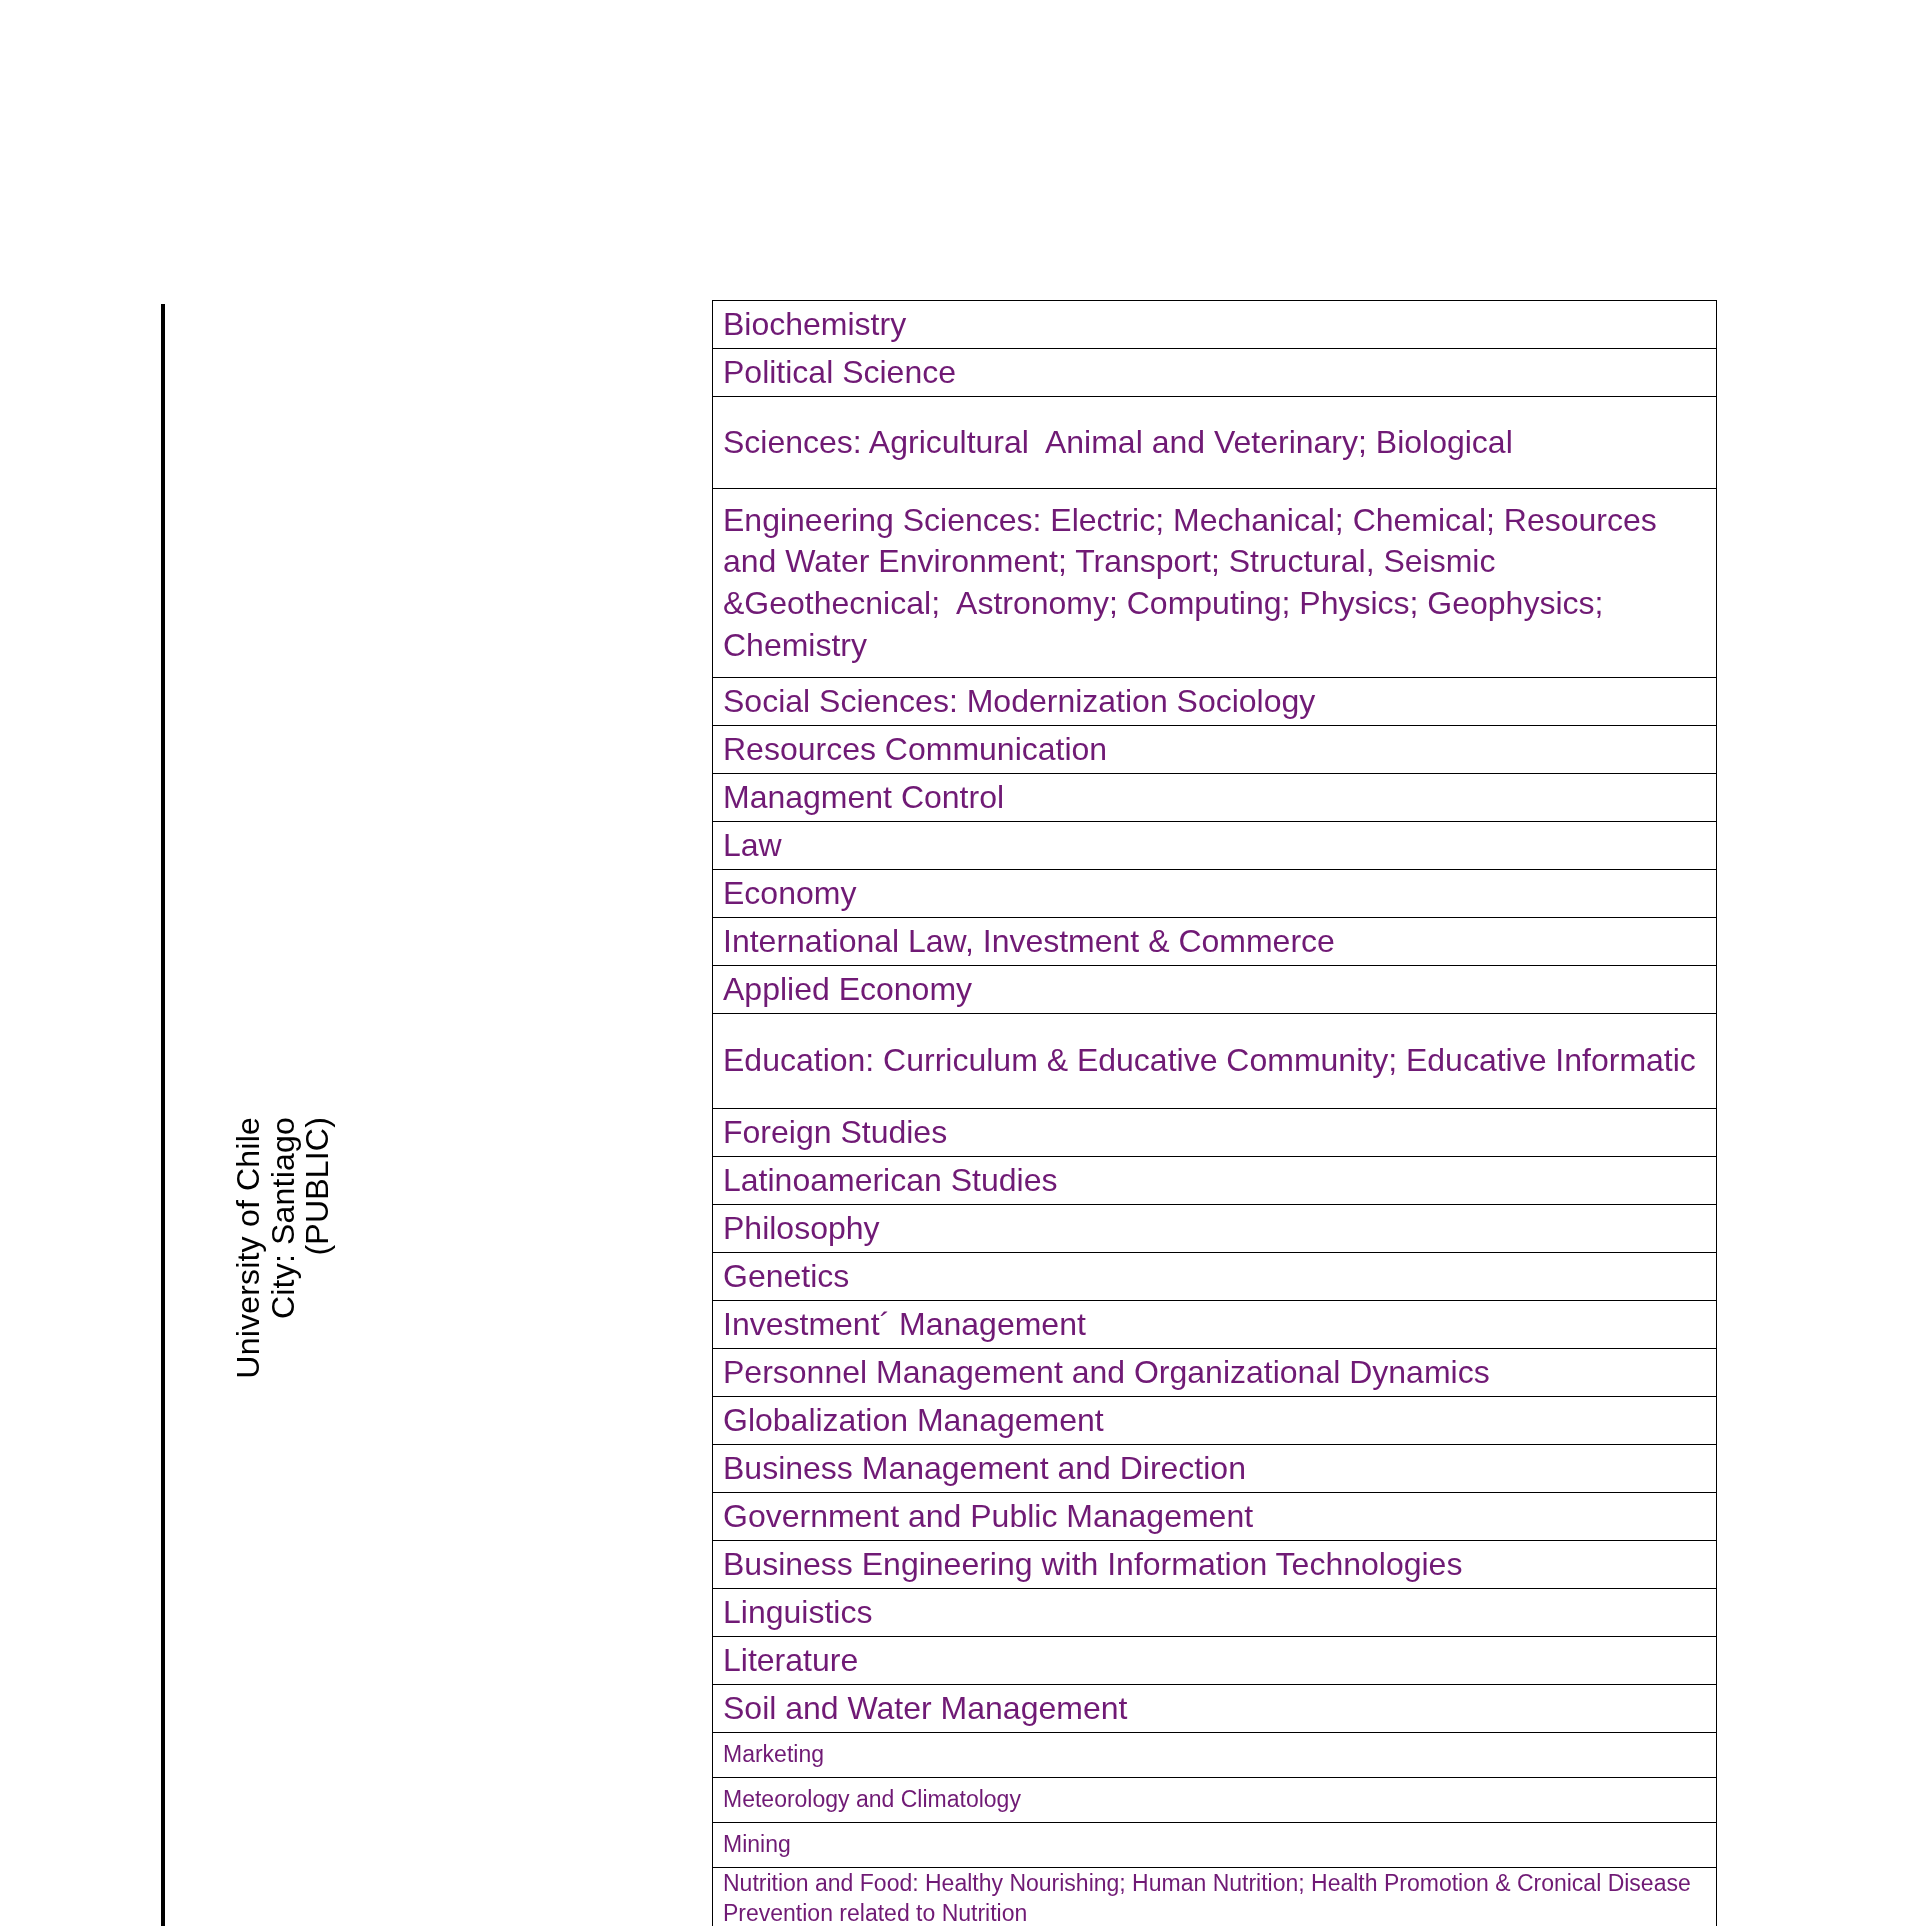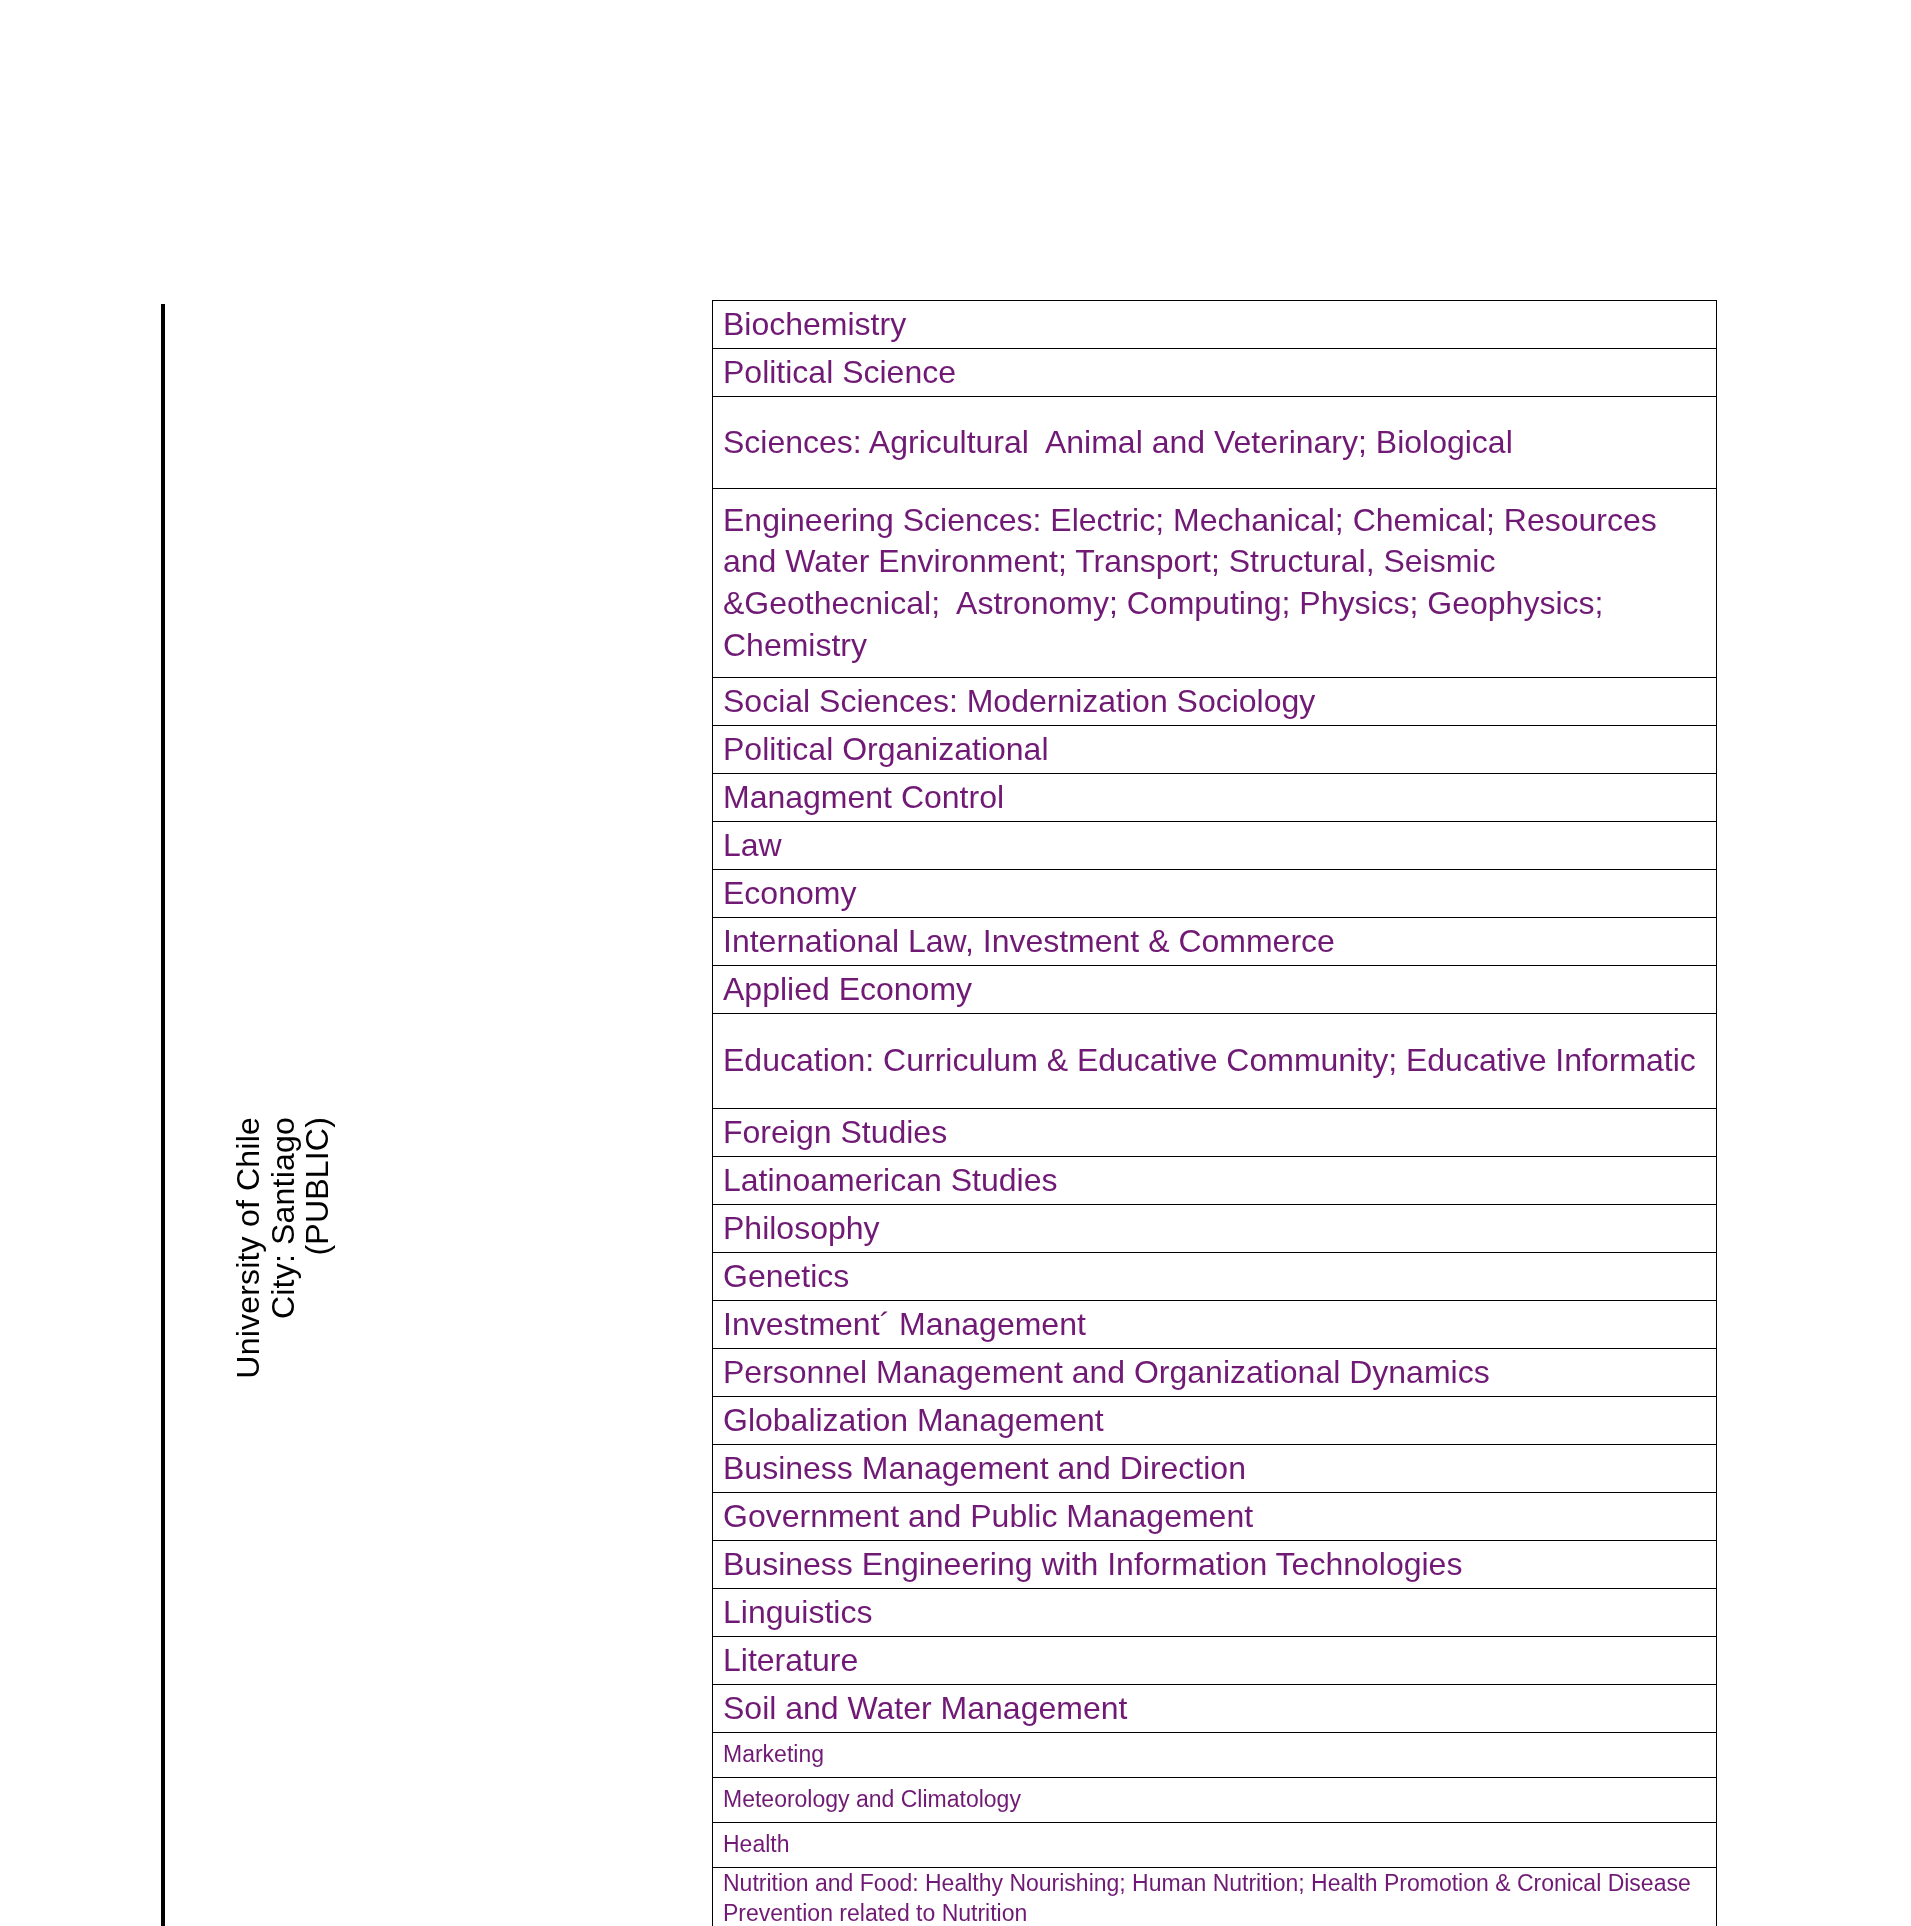--- a/index.html
+++ b/index.html
@@ -118,21 +118,21 @@
             <span class="cell-text">Engineering Sciences: Electric; Mechanical; Chemical; Resources and Water Environment; Transport; Structural, Seismic &amp;Geothecnical;  Astronomy; Computing; Physics; Geophysics; Chemistry</span>
           </td>
         </tr>
         <tr class="r-one-big">
           <td class="big">
             <span class="cell-text">Social Sciences: Modernization Sociology</span>
           </td>
         </tr>
         <tr class="r-one-big">
           <td class="big">
-            <span class="cell-text">Political Organizational</span>
+            <span class="cell-text">Resources Communication</span>
           </td>
         </tr>
         <tr class="r-one-big">
           <td class="big">
             <span class="cell-text">Managment Control</span>
           </td>
         </tr>
         <tr class="r-one-big">
           <td class="big">
             <span class="cell-text">Law</span>
@@ -228,21 +228,21 @@
             <span class="cell-text">Marketing</span>
           </td>
         </tr>
         <tr class="r-one-small">
           <td class="small">
             <span class="cell-text">Meteorology and Climatology</span>
           </td>
         </tr>
         <tr class="r-one-small">
           <td class="small">
-            <span class="cell-text">Health</span>
+            <span class="cell-text">Mining</span>
           </td>
         </tr>
         <tr class="r-two-small">
           <td class="small">
             <span class="cell-text">Nutrition and Food: Healthy Nourishing; Human Nutrition; Health Promotion &amp; Cronical Disease Prevention related to Nutrition</span>
           </td>
         </tr>
       </tbody>
   </table>
 

